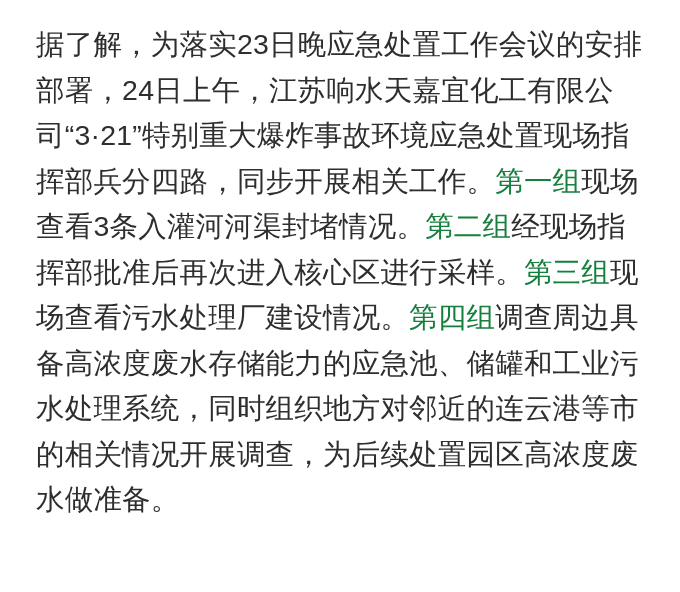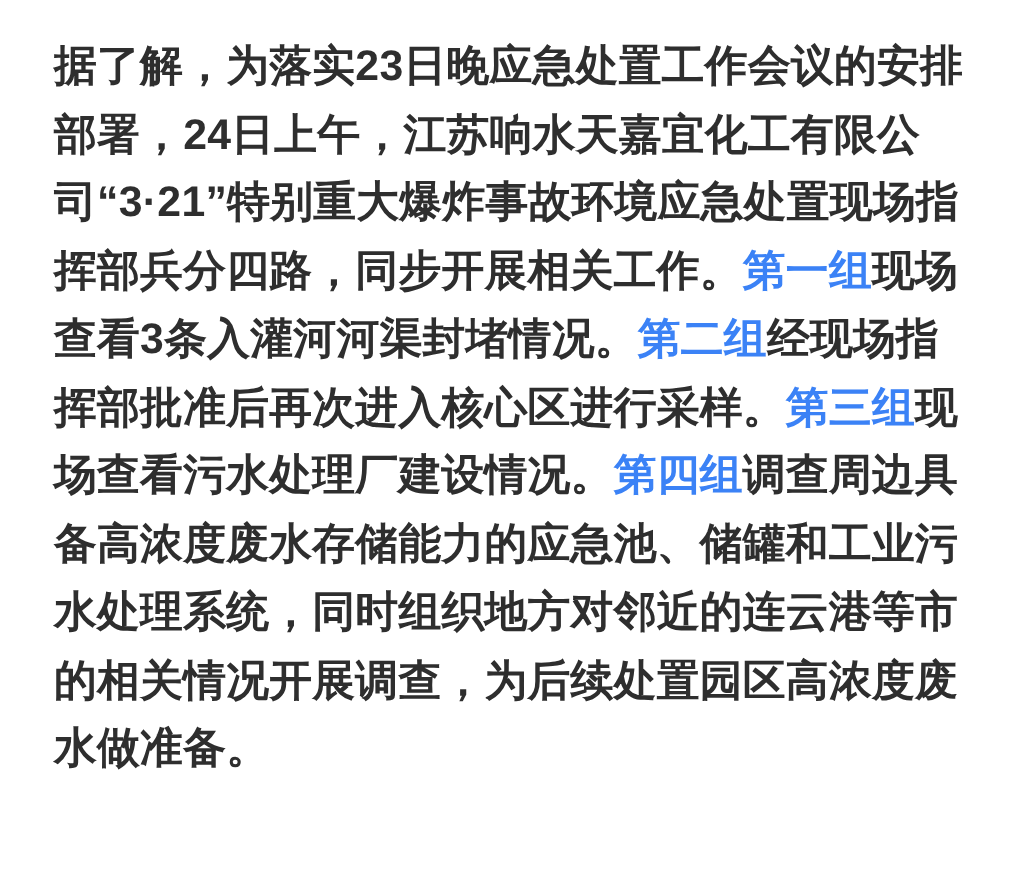--- a/index.html
+++ b/index.html
@@ -22,25 +22,25 @@
   }
   .article-body {
     color: #2e2e2e;
     font-size: 28.5px;
     line-height: 45.5px;
     letter-spacing: 0.2px;
     text-align: left;
     word-break: break-all;
   }
   .article-body .seg {
-    font-weight: bold;
+    font-weight: normal;
   }
   .article-body .seg.bold {
-    font-weight: bold;
-    color: #3b82f6;
+    font-weight: normal;
+    color: #15803d;
   }
 </style>
 </head>
 <body>
 
 <div class="page">
   <div class="article-body"><span class="seg">据了解，为落实23日晚应急处置工作会议的安排部署，24日上午，江苏响水天嘉宜化工有限公司“3·21”特别重大爆炸事故环境应急处置现场指挥部兵分四路，同步开展相关工作。</span><span class="seg bold">第一组</span><span class="seg">现场查看3条入灌河河渠封堵情况。</span><span class="seg bold">第二组</span><span class="seg">经现场指挥部批准后再次进入核心区进行采样。</span><span class="seg bold">第三组</span><span class="seg">现场查看污水处理厂建设情况。</span><span class="seg bold">第四组</span><span class="seg">调查周边具备高浓度废水存储能力的应急池、储罐和工业污水处理系统，同时组织地方对邻近的连云港等市的相关情况开展调查，为后续处置园区高浓度废水做准备。</span></div>
 </div>
 
 </body></html>

